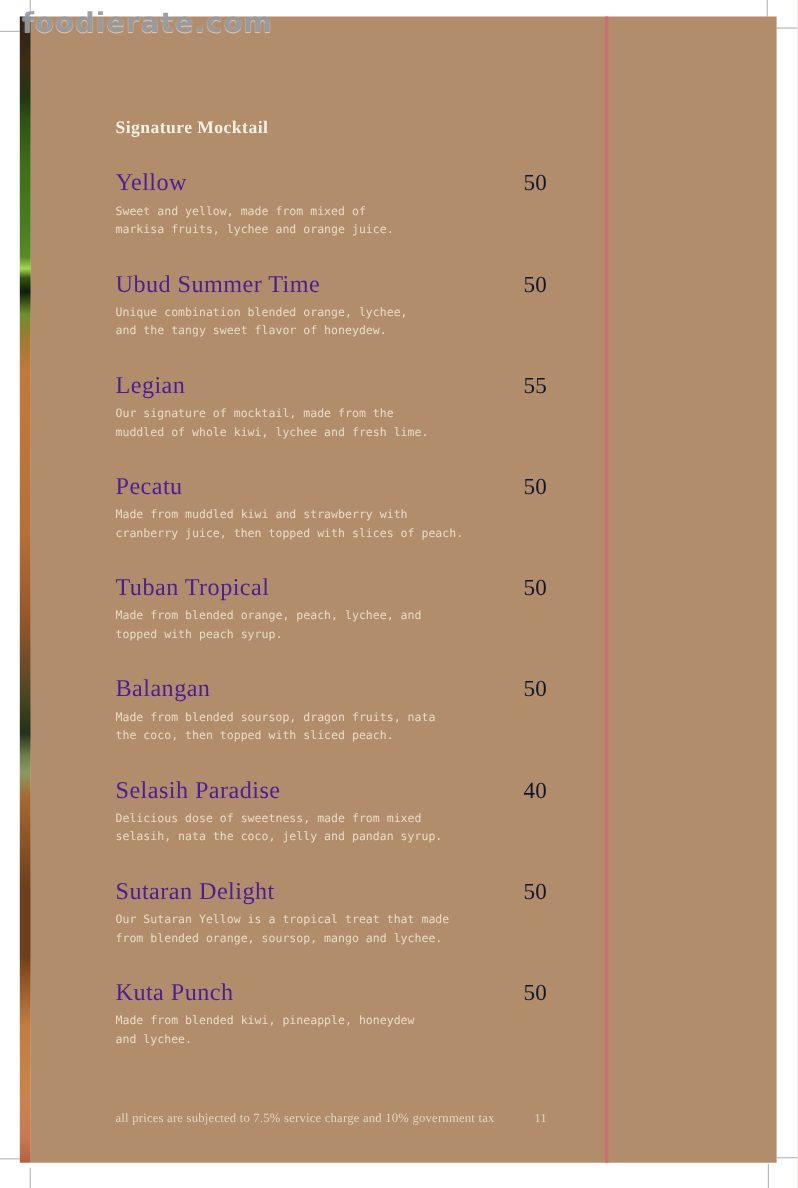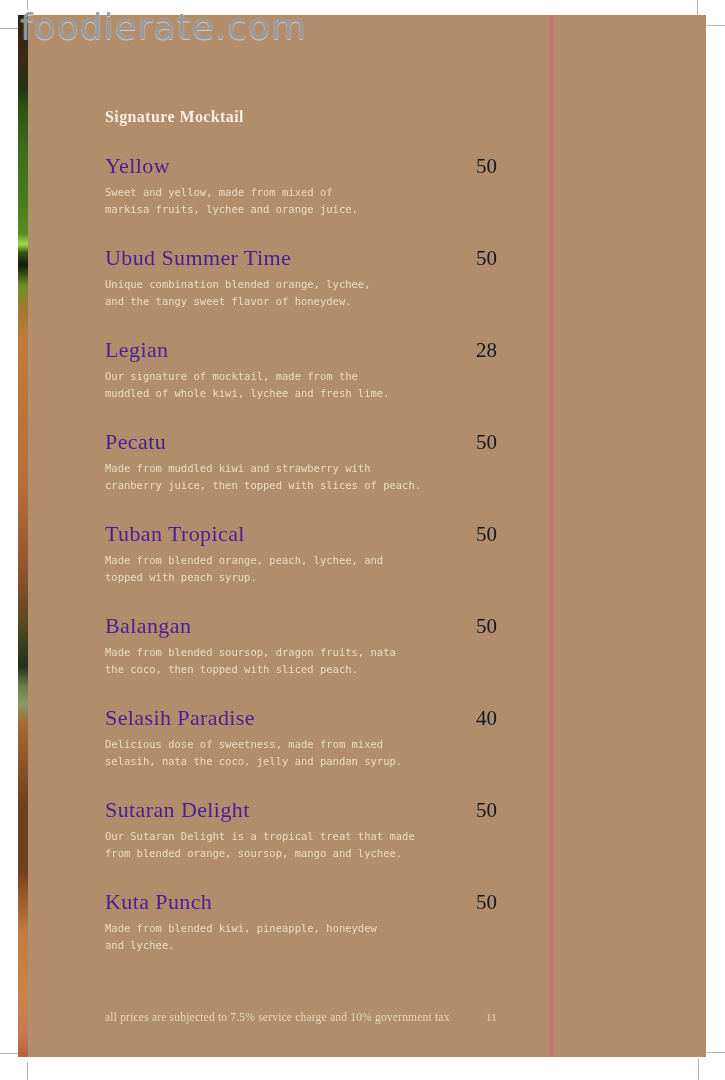--- a/index.html
+++ b/index.html
@@ -56,21 +56,21 @@
   }
   .footer{
     position:absolute;left:77px;right:209px;bottom:34px;
     display:flex;justify-content:space-between;align-items:baseline;
     font-size:11.5px;color:#e3d6bd;letter-spacing:0.2px;
   }
   .page-number{font-size:11px;color:#e3d6bd;}
   .watermark{
     position:absolute;left:20px;top:6px;
     font-family:"DejaVu Sans", sans-serif;
-    font-weight:normal;font-size:36px;letter-spacing:1px;
+    font-weight:bold;font-size:25px;letter-spacing:1px;
     color:rgba(136,142,150,0.82);
     text-shadow:0 1px 0 rgba(255,255,255,0.45), 0 0 2px rgba(255,255,255,0.35);
     white-space:nowrap;
   }
 </style>
 </head>
 <body>
 
 <div class="page">
 
@@ -109,21 +109,21 @@
         </div>
         <div class="item-desc">
           <div>Unique combination blended orange, lychee,</div>
           <div>and the tangy sweet flavor of honeydew.</div>
         </div>
       </div>
 
       <div class="menu-item">
         <div class="item-row">
           <span class="item-name">Legian</span>
-          <span class="item-price">28</span>
+          <span class="item-price">55</span>
         </div>
         <div class="item-desc">
           <div>Our signature of mocktail, made from the</div>
           <div>muddled of whole kiwi, lychee and fresh lime.</div>
         </div>
       </div>
 
       <div class="menu-item">
         <div class="item-row">
           <span class="item-name">Pecatu</span>
@@ -167,21 +167,21 @@
           <div>selasih, nata the coco, jelly and pandan syrup.</div>
         </div>
       </div>
 
       <div class="menu-item">
         <div class="item-row">
           <span class="item-name">Sutaran Delight</span>
           <span class="item-price">50</span>
         </div>
         <div class="item-desc">
-          <div>Our Sutaran Delight is a tropical treat that made</div>
+          <div>Our Sutaran Yellow is a tropical treat that made</div>
           <div>from blended orange, soursop, mango and lychee.</div>
         </div>
       </div>
 
       <div class="menu-item">
         <div class="item-row">
           <span class="item-name">Kuta Punch</span>
           <span class="item-price">50</span>
         </div>
         <div class="item-desc">

